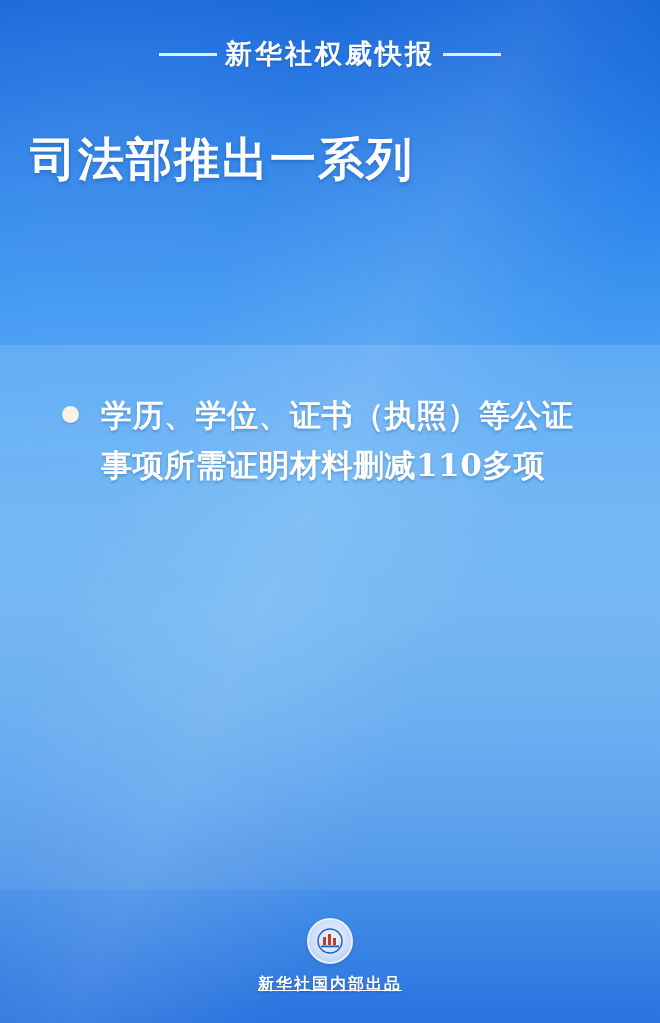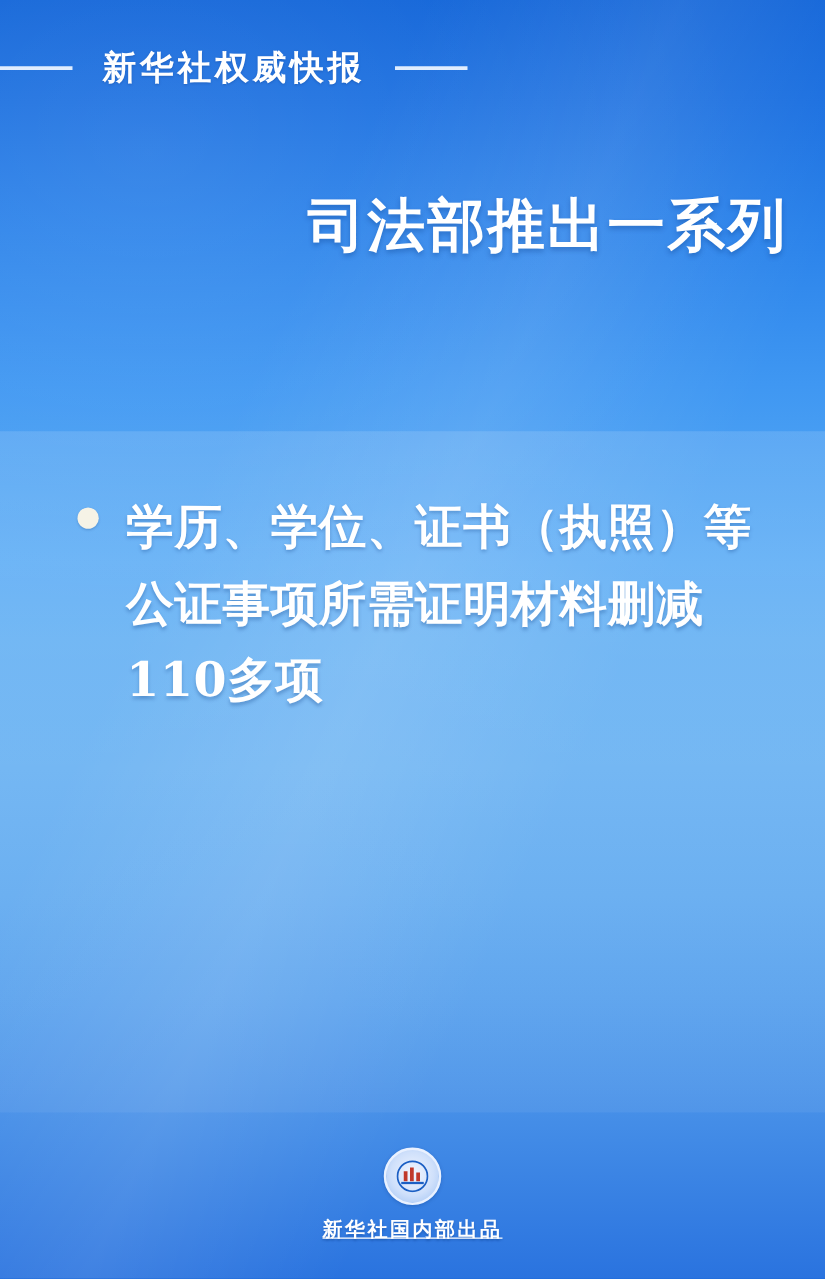--- a/index.html
+++ b/index.html
@@ -44,42 +44,43 @@
       radial-gradient(120% 60% at 18% 12%, rgba(255,255,255,0.10), rgba(255,255,255,0) 60%);
     pointer-events: none;
   }
 
   
   .header {
     position: relative;
     height: 108px;
     display: flex;
     align-items: center;
-    gap: 24px;
+    justify-content: center;
+    gap: 8px;
   }
   .rule {
     width: 58px;
     height: 3px;
     background: #eaf3ff;
     opacity: 0.95;
   }
   .header-title {
     color: #ffffff;
     font-size: 27px;
     font-weight: bold;
     letter-spacing: 3px;
     text-shadow: 0 1px 2px rgba(0,40,110,0.28);
     white-space: nowrap;
   }
 
   
   .headline {
     position: relative;
-    margin-top: 41px;
-    text-align: right;
+    margin-top: 20px;
+    text-align: left;
     padding: 0 30px;
   }
   .headline-line {
     color: #ffffff;
     font-size: 46px;
     font-weight: bold;
     line-height: 1.38;
     letter-spacing: 2px;
     text-shadow: 0 2px 4px rgba(0,45,120,0.30);
     white-space: nowrap;
@@ -113,21 +114,21 @@
     height: 17px;
     border-radius: 50%;
     background: #f6f3e6;
     margin-top: 16px;
     margin-right: 22px;
     box-shadow: 0 1px 2px rgba(0,40,110,0.22);
   }
   .item-text {
     color: #ffffff;
     font-family: "DejaVu Serif", "Liberation Serif", serif;
-    font-size: 38px;
+    font-size: 31px;
     font-weight: bold;
     line-height: 1.62;
     letter-spacing: 0.5px;
     text-shadow: 0 2px 3px rgba(0,45,120,0.28);
   }
 
   
   .footer {
     position: absolute;
     left: 0; right: 0;

